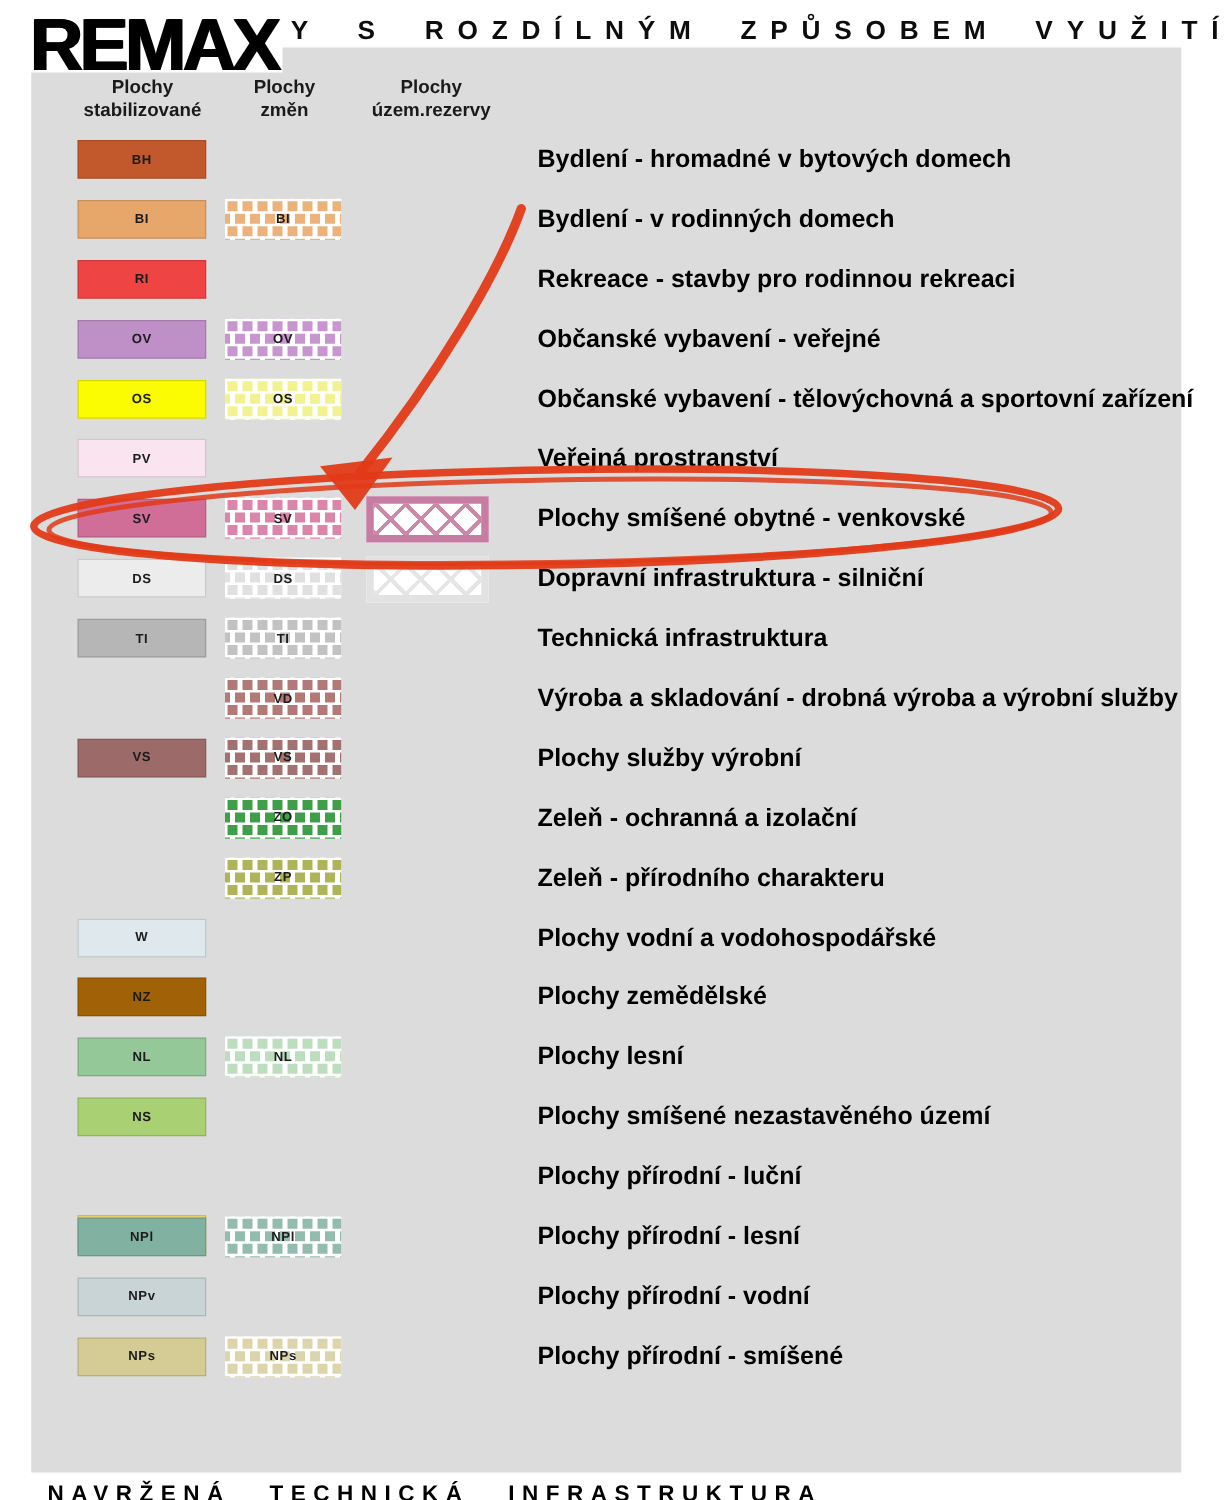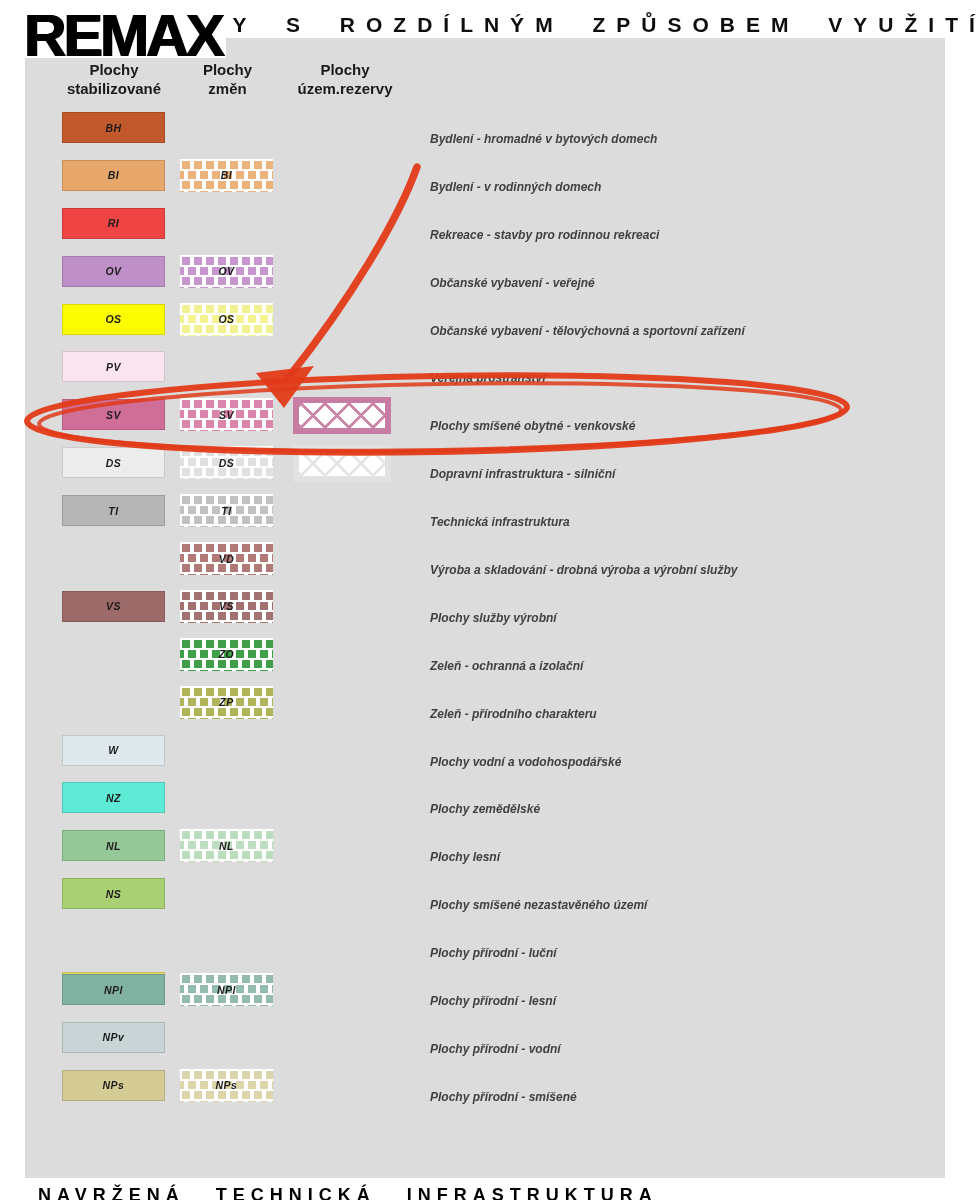--- a/index.html
+++ b/index.html
@@ -31,21 +31,21 @@
   }
   .col-header {
     position:absolute; top:22px; text-align:center;
     font-size:15px; line-height:19px; font-weight:bold; color:#1a1a1a;
     white-space:pre-line;
   }
   .col-header.c1 { left:24px;  width:130px; }
   .col-header.c2 { left:155px; width:95px;  }
   .col-header.c3 { left:255px; width:130px; }
   .rows { position:absolute; left:0; top:66px; right:0; }
-  .legend-row { position:relative; height:47.9px;font-style:italic; }
+  .legend-row { position:relative; height:47.9px; }
   .sw { position:absolute; }
   .sw .code {
     position:absolute; inset:0; display:flex; align-items:center; justify-content:center;
     font-size:10.5px; font-weight:bold; color:#1c1c1c; letter-spacing:0.5px;
   }
   .sw-stable {
     left:37px; top:8px; width:103px; height:31px;
     border:1px solid rgba(0,0,0,0.14); box-sizing:border-box;
   }
   .sw-change {
@@ -60,21 +60,21 @@
   .sw-reserve {
     left:268px; top:6px; width:86px; height:25px;
     border:6px solid var(--b);
     background-color:#ffffff;
     background-image:
       repeating-linear-gradient(45deg,  var(--h) 0 3px, transparent 3px 17px),
       repeating-linear-gradient(135deg, var(--h) 0 3px, transparent 3px 17px);
   }
   .row-label {
     position:absolute; left:405px; top:50%; transform:translateY(-50%);
-    font-size:12px; font-weight:bold; color:#404040; white-space:nowrap;margin-top:11px;
+    font-size:20px; font-weight:bold; color:#000000; white-space:nowrap;
   }
   .anno-overlay {
     position:absolute; left:0; top:0; width:979px; height:1200px;
     z-index:4; pointer-events:none;
   }
   .anno-stroke { fill:none; stroke:var(--anno,#e13a18); stroke-linecap:round; }
   .anno-fill   { fill:var(--anno,#e13a18); stroke:none; }
   .footer {
     position:absolute; left:38px; top:1185px; z-index:2;
     font-size:18px; font-weight:bold; color:#000;
@@ -201,21 +201,21 @@
           </div>
           <div class="row-label">Zeleň - přírodního charakteru</div>
         </div>
         <div class="legend-row">
           <div class="sw sw-stable" style="background: rgb(223, 233, 237);">
             <span class="code">W</span>
           </div>
           <div class="row-label">Plochy vodní a vodohospodářské</div>
         </div>
         <div class="legend-row">
-          <div class="sw sw-stable" style="background: #5eead4;">
+          <div class="sw sw-stable" style="background: #a16207;">
             <span class="code">NZ</span>
           </div>
           <div class="row-label">Plochy zemědělské</div>
         </div>
         <div class="legend-row">
           <div class="sw sw-stable" style="background: rgb(148, 200, 152);">
             <span class="code">NL</span>
           </div>
           <div class="sw sw-change" style="--c: #bcdebf;">
             <span class="code">NL</span>

